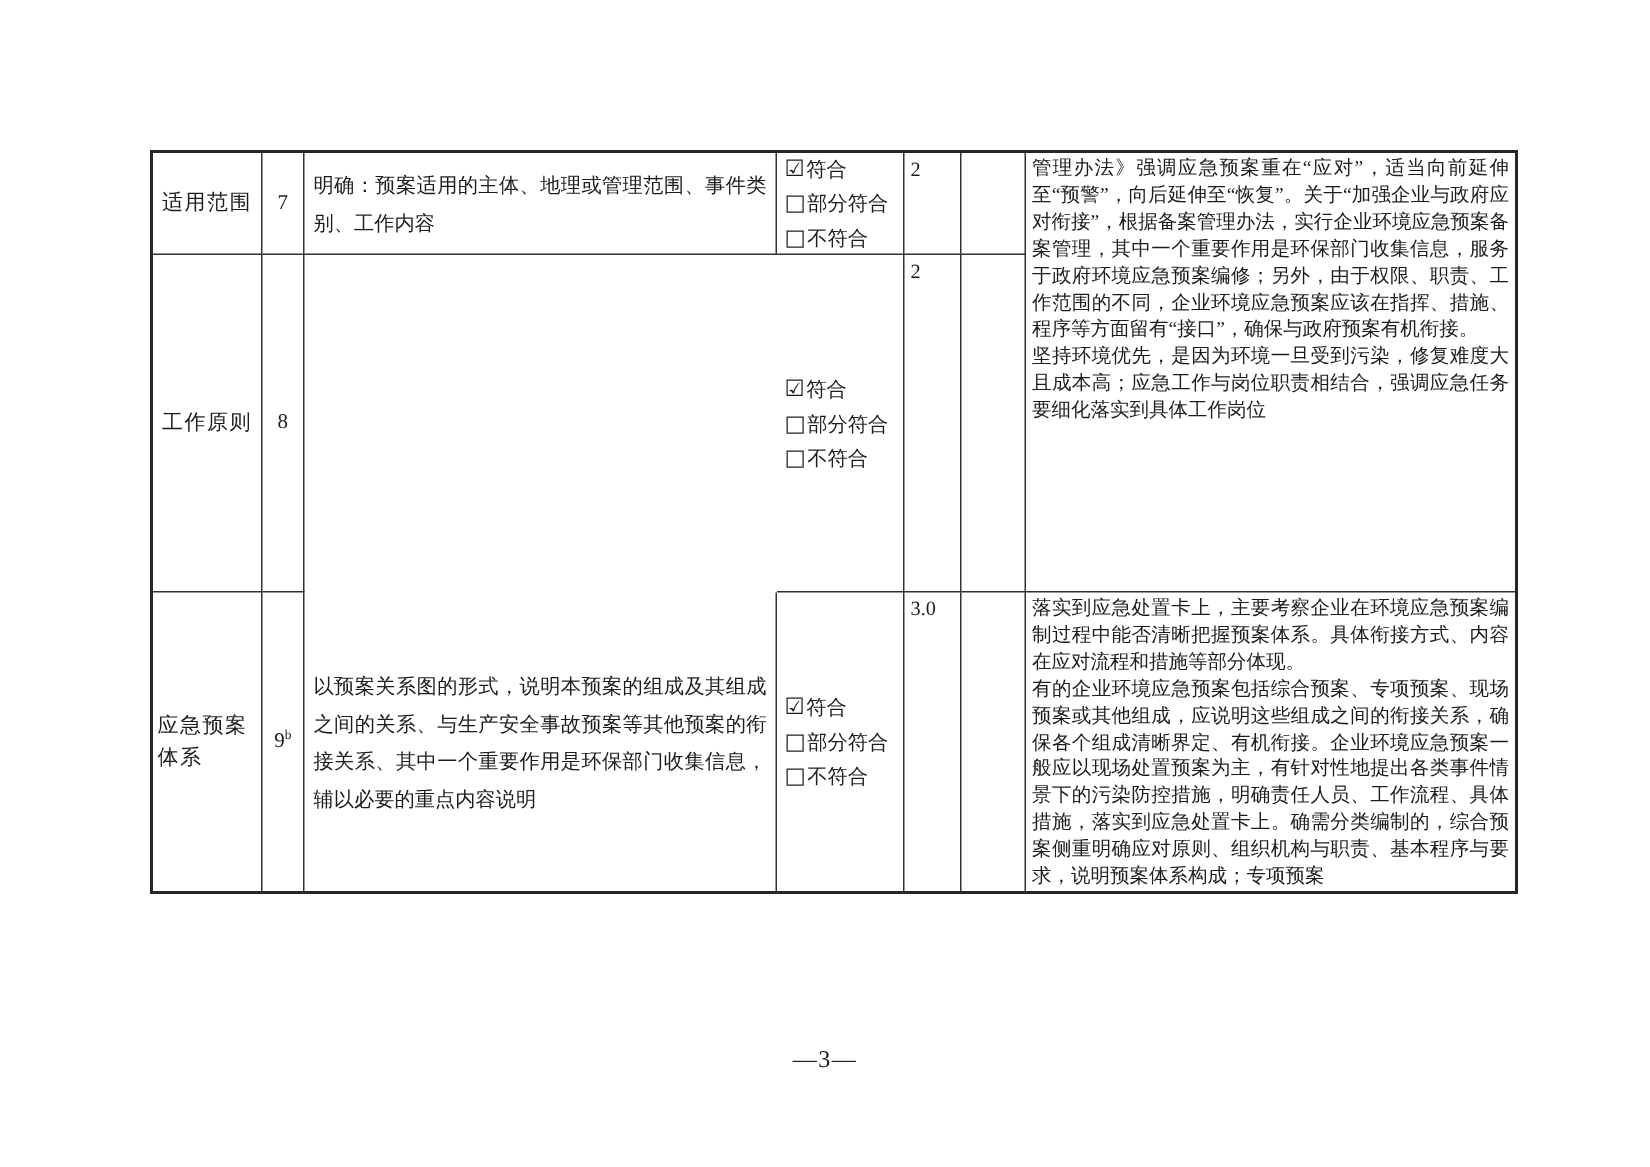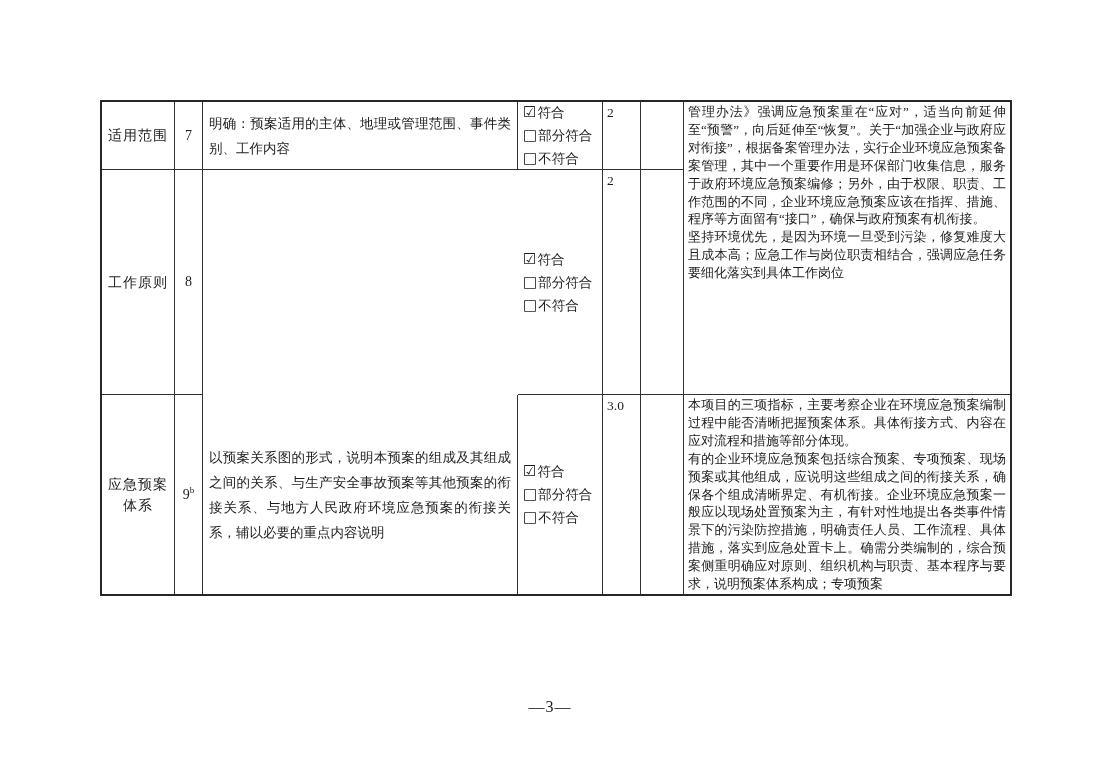--- a/index.html
+++ b/index.html
@@ -33,21 +33,21 @@
   .r1c1{grid-area:1/1;} .r1c2{grid-area:1/2;} .r1c3{grid-area:1/3;}
   .r1c4{grid-area:1/4;} .r1c5{grid-area:1/5;} .r1c6{grid-area:1/6;}
   .r12c7{grid-column:7;grid-row:1/3;}
   .r2c1{grid-area:2/1;} .r2c2{grid-area:2/2;} .r2c3{grid-area:2/3;}
   .r2c4{grid-area:2/4;} .r2c5{grid-area:2/5;} .r2c6{grid-area:2/6;}
   .r3c1{grid-area:3/1;} .r3c2{grid-area:3/2;} .r3c3{grid-area:3/3;}
   .r3c4{grid-area:3/4;} .r3c5{grid-area:3/5;} .r3c6{grid-area:3/6;}
   .r3c7{grid-area:3/7;}
   .center{
     display:flex;align-items:center;justify-content:center;
-    text-align:center;
+    text-align:left;
   }
   .cat{font-size:14px;line-height:21px;letter-spacing:1px;padding:0 3px;}
   .num{font-size:14px;}
   .sup{font-size:9px;vertical-align:super;line-height:0;}
   .desc{
     display:flex;align-items:center;
     font-size:13.5px;line-height:25px;
     padding:19px 6px;
     text-align:justify;
   }
@@ -126,31 +126,31 @@
   </div>
   <div class="cell r2c6"></div>
 
   <div class="cell center cat r3c1 r3">
     <span>应急预案体系</span>
   </div>
   <div class="cell center num r3c2 r3">
     <span><span>9</span><sup class="sup">b</sup></span>
   </div>
   <div class="cell desc r3c3 r3">
-    <span>以预案关系图的形式，说明本预案的组成及其组成之间的关系、与生产安全事故预案等其他预案的衔接关系、与地方人民政府环境应急预案的衔接关系，辅以必要的重点内容说明</span>
+    <span>以预案关系图的形式，说明本预案的组成及其组成之间的关系、与生产安全事故预案等其他预案的衔接关系、其中一个重要作用是环保部门收集信息，辅以必要的重点内容说明</span>
   </div>
   <div class="cell cbgroup r3c4 r3">
     <div class="cb-row"><span class="cb-sym">☑</span><span>符合</span></div>
     <div class="cb-row"><span class="cb-sym">□</span><span>部分符合</span></div>
     <div class="cb-row"><span class="cb-sym">□</span><span>不符合</span></div>
   </div>
   <div class="cell score r3c5 r3">
     <span>3.0</span>
   </div>
   <div class="cell r3c6 r3"></div>
   <div class="cell c7 commentary r3c7 r3">
-    <div class="para">本项目的三项指标，主要考察企业在环境应急预案编制过程中能否清晰把握预案体系。具体衔接方式、内容在应对流程和措施等部分体现。</div>
+    <div class="para">落实到应急处置卡上，主要考察企业在环境应急预案编制过程中能否清晰把握预案体系。具体衔接方式、内容在应对流程和措施等部分体现。</div>
     <div class="para">有的企业环境应急预案包括综合预案、专项预案、现场预案或其他组成，应说明这些组成之间的衔接关系，确保各个组成清晰界定、有机衔接。企业环境应急预案一般应以现场处置预案为主，有针对性地提出各类事件情景下的污染防控措施，明确责任人员、工作流程、具体措施，落实到应急处置卡上。确需分类编制的，综合预案侧重明确应对原则、组织机构与职责、基本程序与要求，说明预案体系构成；专项预案</div>
   </div>
 
 </div>
 
 <div class="page-number">—3—</div>
 
 </body></html>

